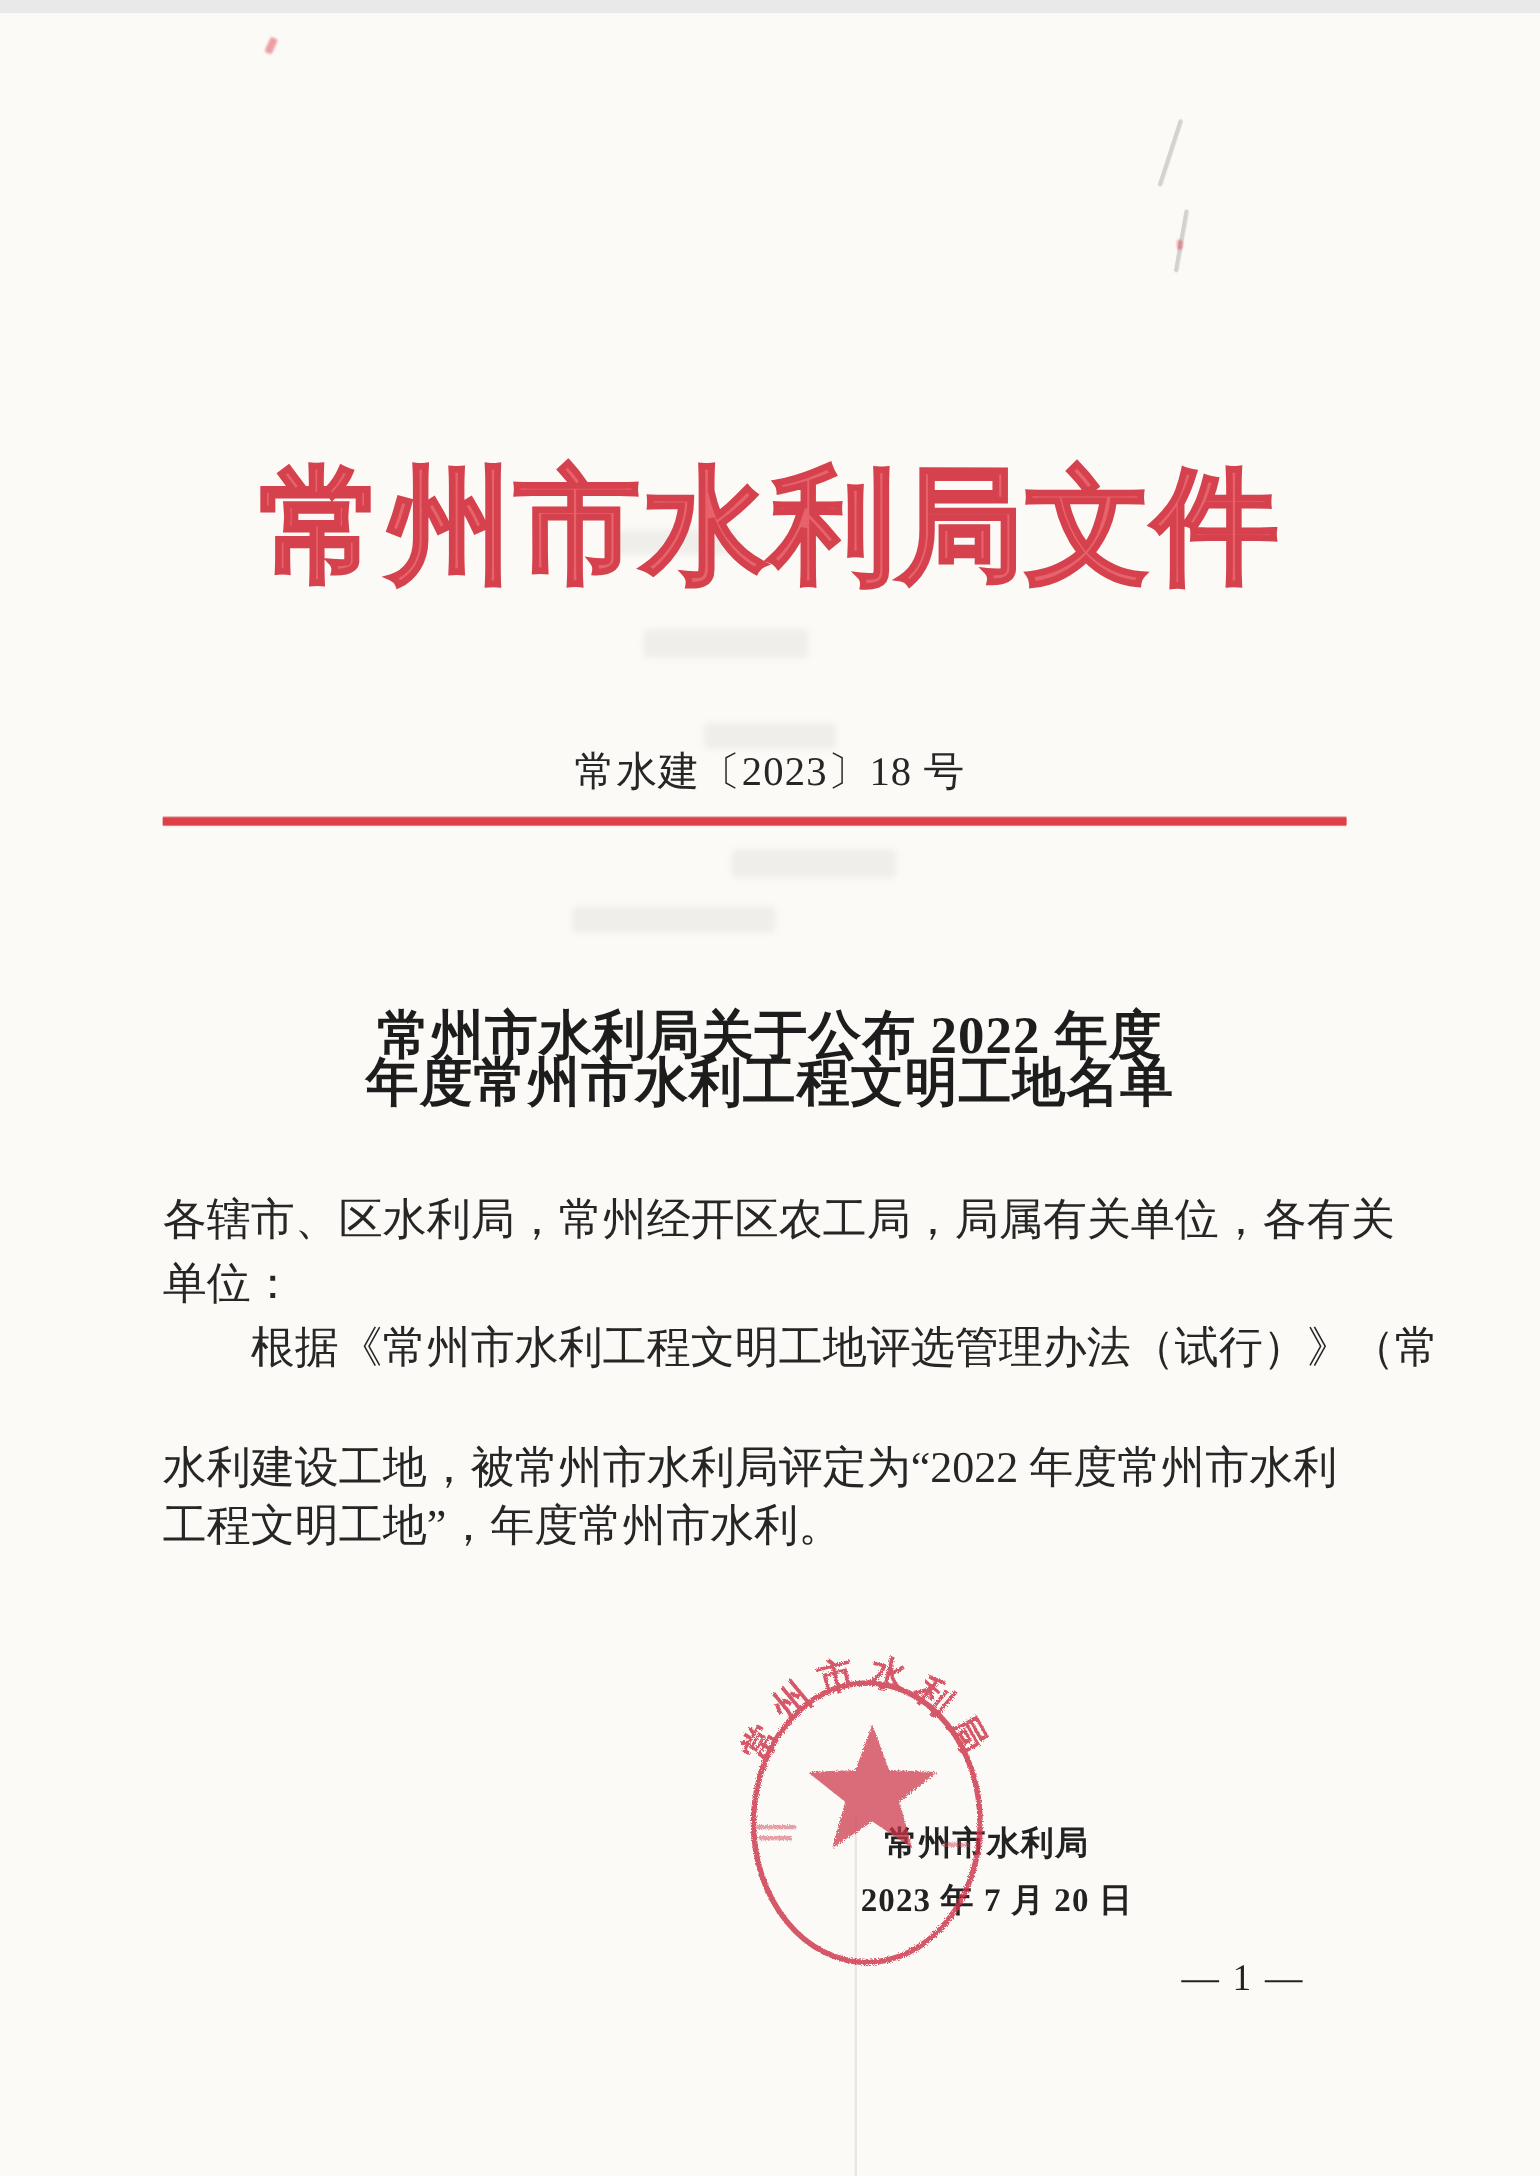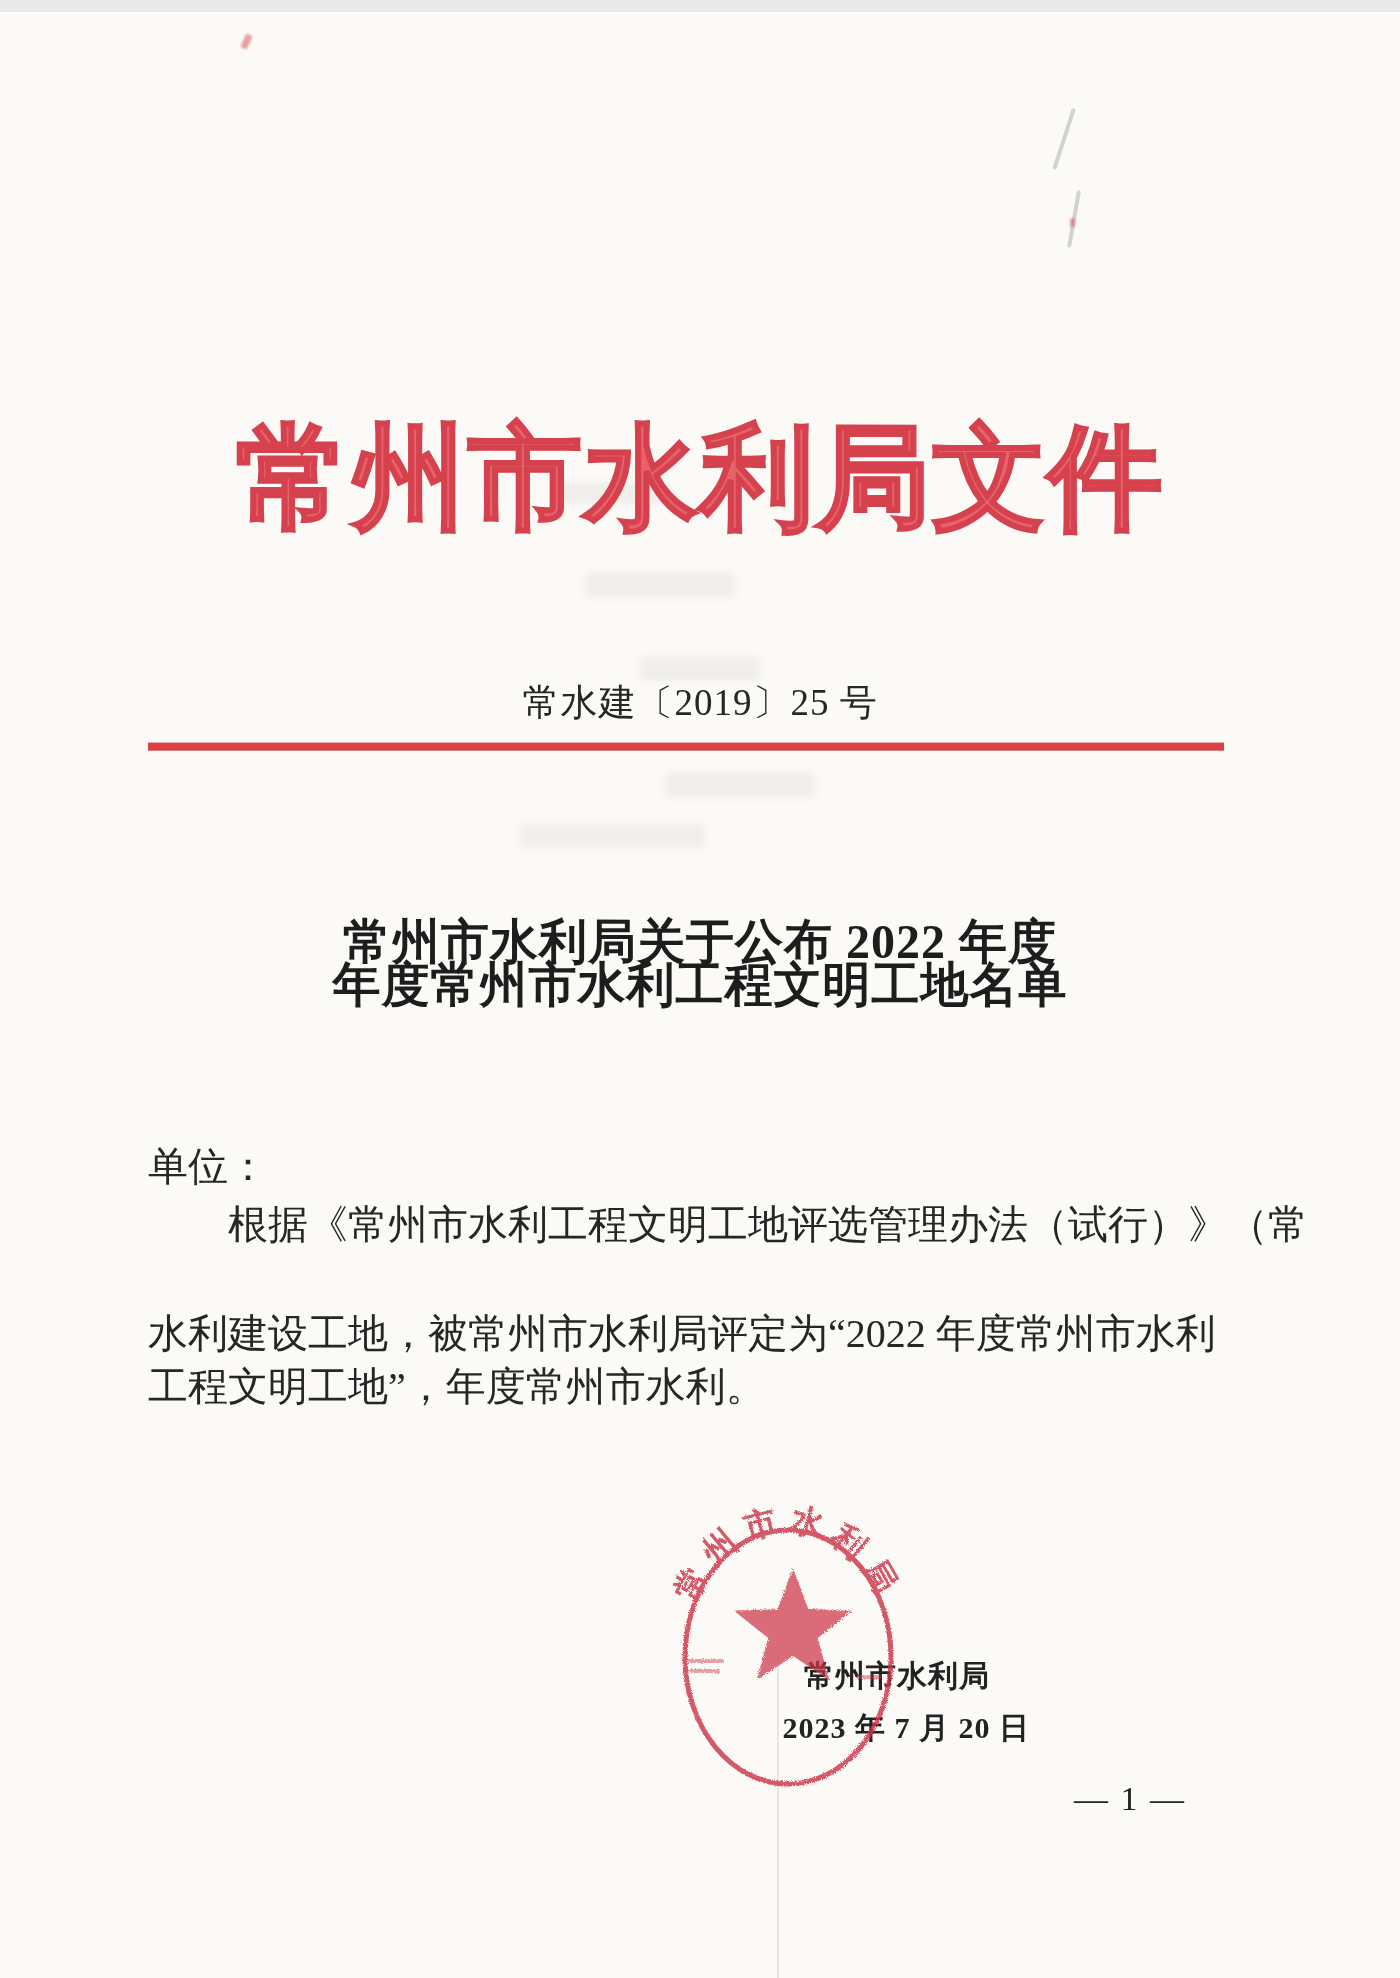--- a/index.html
+++ b/index.html
@@ -99,26 +99,27 @@
   <div class="ghost g3"></div>
   <div class="ghost g4"></div>
   <div class="ghost g5"></div>
   <div class="scratch s1"></div>
   <div class="scratch s2"></div>
   <div class="fleck f1"></div>
   <div class="fleck f2"></div>
   <div class="crease"></div>
 
   <div class="org-title">常州市水利局文件</div>
-  <div class="doc-number">常水建〔2019〕25 号</div>
+  <div class="doc-number">常水建〔2023〕18 号</div>
   <div class="rule"></div>
 
   <div class="nt nt1">常州市水利局关于公布 2022 年度</div>
   <div class="nt nt2">年度常州市水利工程文明工地名单</div>
 
+  <div class="bl l0">各辖市、区水利局，常州经开区农工局，局属有关单位，各有关</div>
   <div class="bl l1">单位：</div>
   <div class="bl l2">根据《常州市水利工程文明工地评选管理办法（试行）》（常</div>
   <div class="bl l4">水利建设工地，被常州市水利局评定为“2022 年度常州市水利</div>
   <div class="bl l5">工程文明工地”，年度常州市水利。</div>
 
   <div class="sig sig-org">常州市水利局</div>
   <div class="sig sig-date">2023 年 7 月 20 日</div>
 
   <svg class="seal" viewBox="0 0 256 300" xmlns="http://www.w3.org/2000/svg">
     <defs>

